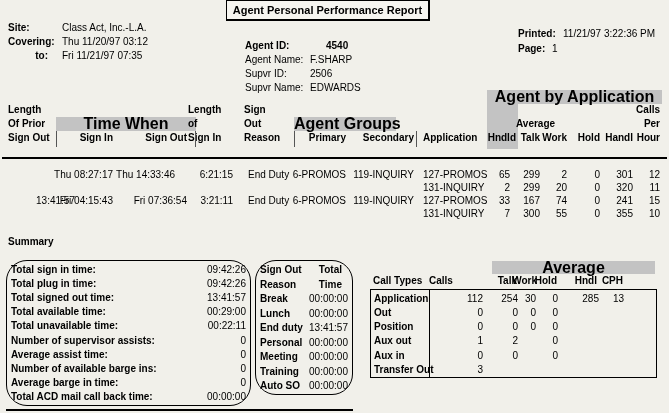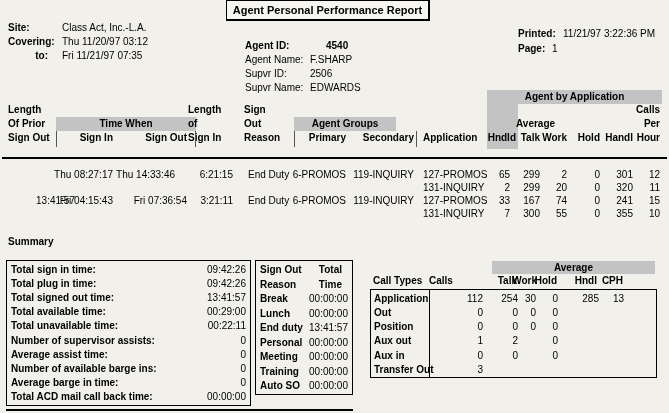--- a/index.html
+++ b/index.html
@@ -2,30 +2,30 @@
 <html><head>
 <meta charset="utf-8">
 <style>
   html,body{margin:0;padding:0;background:#9a9a9a;}
   .page{position:relative;width:669px;height:413px;background:#f1f0ea;
         font-family:"Liberation Sans","DejaVu Sans",sans-serif;font-size:10px;color:#000;overflow:hidden;}
   .abs{position:absolute;white-space:nowrap;line-height:12px;}
   .b{font-weight:bold;}
   .c{}
   .r{text-align:right;}
-  .band{position:absolute;background:#c3c3c3;font-weight:bold;text-align:center;line-height:14px;white-space:nowrap;font-size:10px;}
+  .band{position:absolute;background:#c3c3c3;font-weight:bold;text-align:center;line-height:14px;white-space:nowrap;font-size:16px;}
   .strip{position:absolute;background:#c3c3c3;}
   .hline{position:absolute;background:#000;}
   .vtick{position:absolute;background:#555;width:1px;}
   .box{position:absolute;border:1px solid #000;box-sizing:border-box;}
   .titlebox{position:absolute;left:226px;top:0;width:204px;height:21px;border:1px solid #000;
             border-right-width:2px;border-bottom-width:2px;box-sizing:border-box;
             text-align:center;line-height:18px;font-weight:bold;font-size:11px;background:#f6f5f0;}
   .srow{display:flex;justify-content:space-between;align-items:center;height:13px;}
-  .flexcol{display:flex;flex-direction:column;justify-content:space-between;}
+  .flexcol{display:flex;flex-direction:column;justify-content:space-between;border-radius:21px;}
 </style>
 </head>
 <body>
 
 <div class="page">
 
   <div class="titlebox">
     <span>Agent Personal Performance Report</span>
   </div>
 

